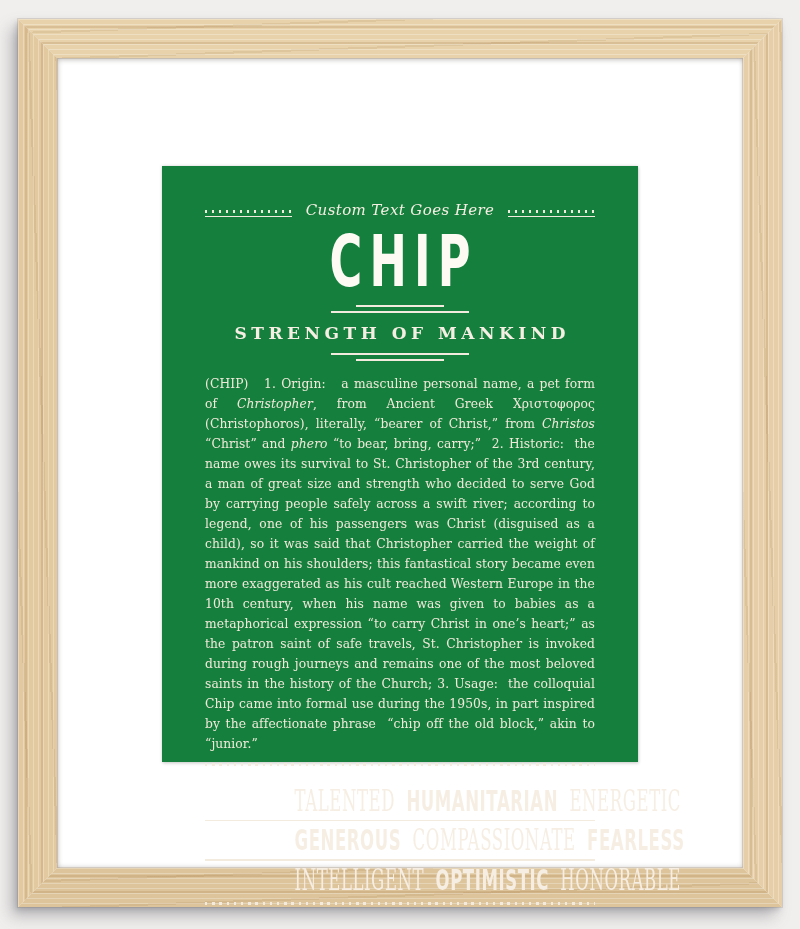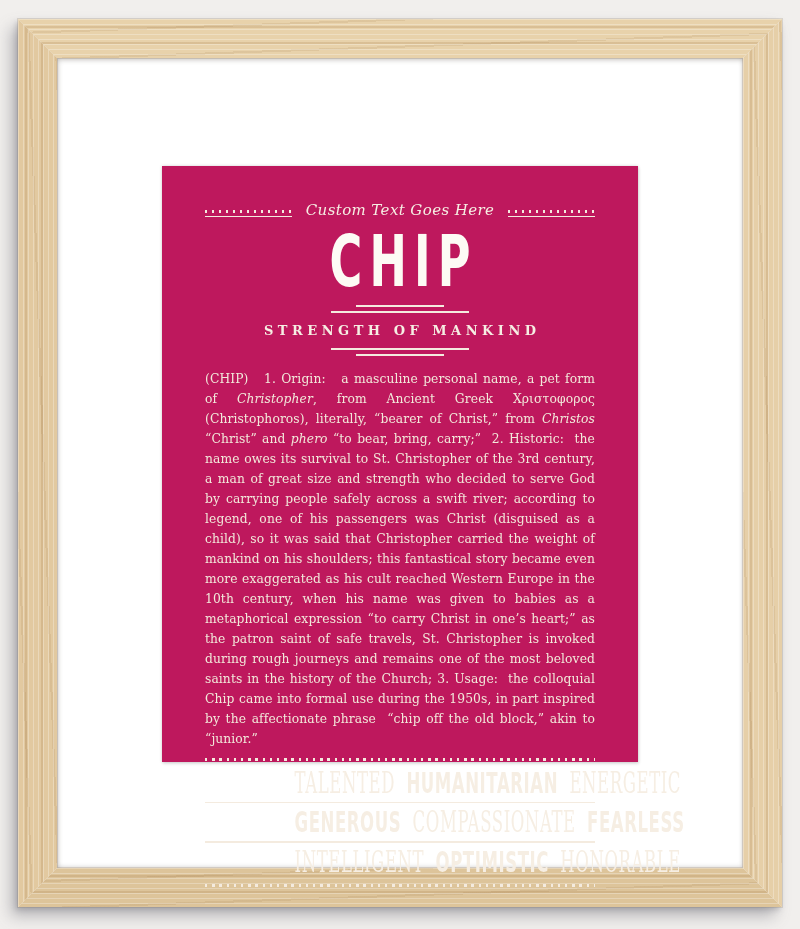--- a/index.html
+++ b/index.html
@@ -59,21 +59,21 @@
     box-shadow: inset 1px 2px 5px rgba(60,50,40,0.28),
                 inset -1px -2px 4px rgba(60,50,40,0.12),
                 inset 0 0 0 1px rgba(150,125,90,0.22);
   }
 
   
   .art {
     position: absolute;
     left: 105px; top: 108px;
     width: 476px; height: 596px;
-    background: #be185d;
+    background: #15803d;
     box-shadow: 0 0 3px rgba(0,0,0,0.18), 1px 2px 3px rgba(0,0,0,0.10);
     box-sizing: border-box;
     padding: 33px 43px 12px 43px;
     color: #f4ebdf;
   }
 
   
   .custom-row {
     display: flex;
     align-items: center;
@@ -126,21 +126,21 @@
   .pair { margin-top: 7px; }
   .pair .rule + .rule { margin-top: 4px; }
   .pair.below { margin-top: 10px; }
 
   
   .subtitle {
     margin-top: 10px;
     text-align: center;
     font-family: "DejaVu Serif", serif;
     font-weight: 600;
-    font-size: 13px;
+    font-size: 17px;
     letter-spacing: 4.5px;
     text-indent: 4.5px;
     white-space: nowrap;
     color: #f6eee3;
   }
 
   
   .definition {
     margin: 13px 0 0 0;
     font-size: 12.3px;
@@ -154,21 +154,21 @@
 
   
   .dots-full {
     height: 3px;
     margin-top: 9px;
     background-image: repeating-linear-gradient(90deg, #f4ebdf 0 2.4px, rgba(0,0,0,0) 2.4px 7.2px);
   }
   .dots-full.bottom { margin-top: 3px; }
 
   
-  .traits { margin-top: 3px; }
+  .traits { margin-top: 16px; }
   .trait-row {
     text-align: center;
     white-space: nowrap;
     font-size: 29px;
     line-height: 38px;
     transform: scaleX(0.57);
     transform-origin: 50% 50%;
     color: #f6eee3;
   }
   .trait-row span { margin: 0 10px; letter-spacing: 1px; }

